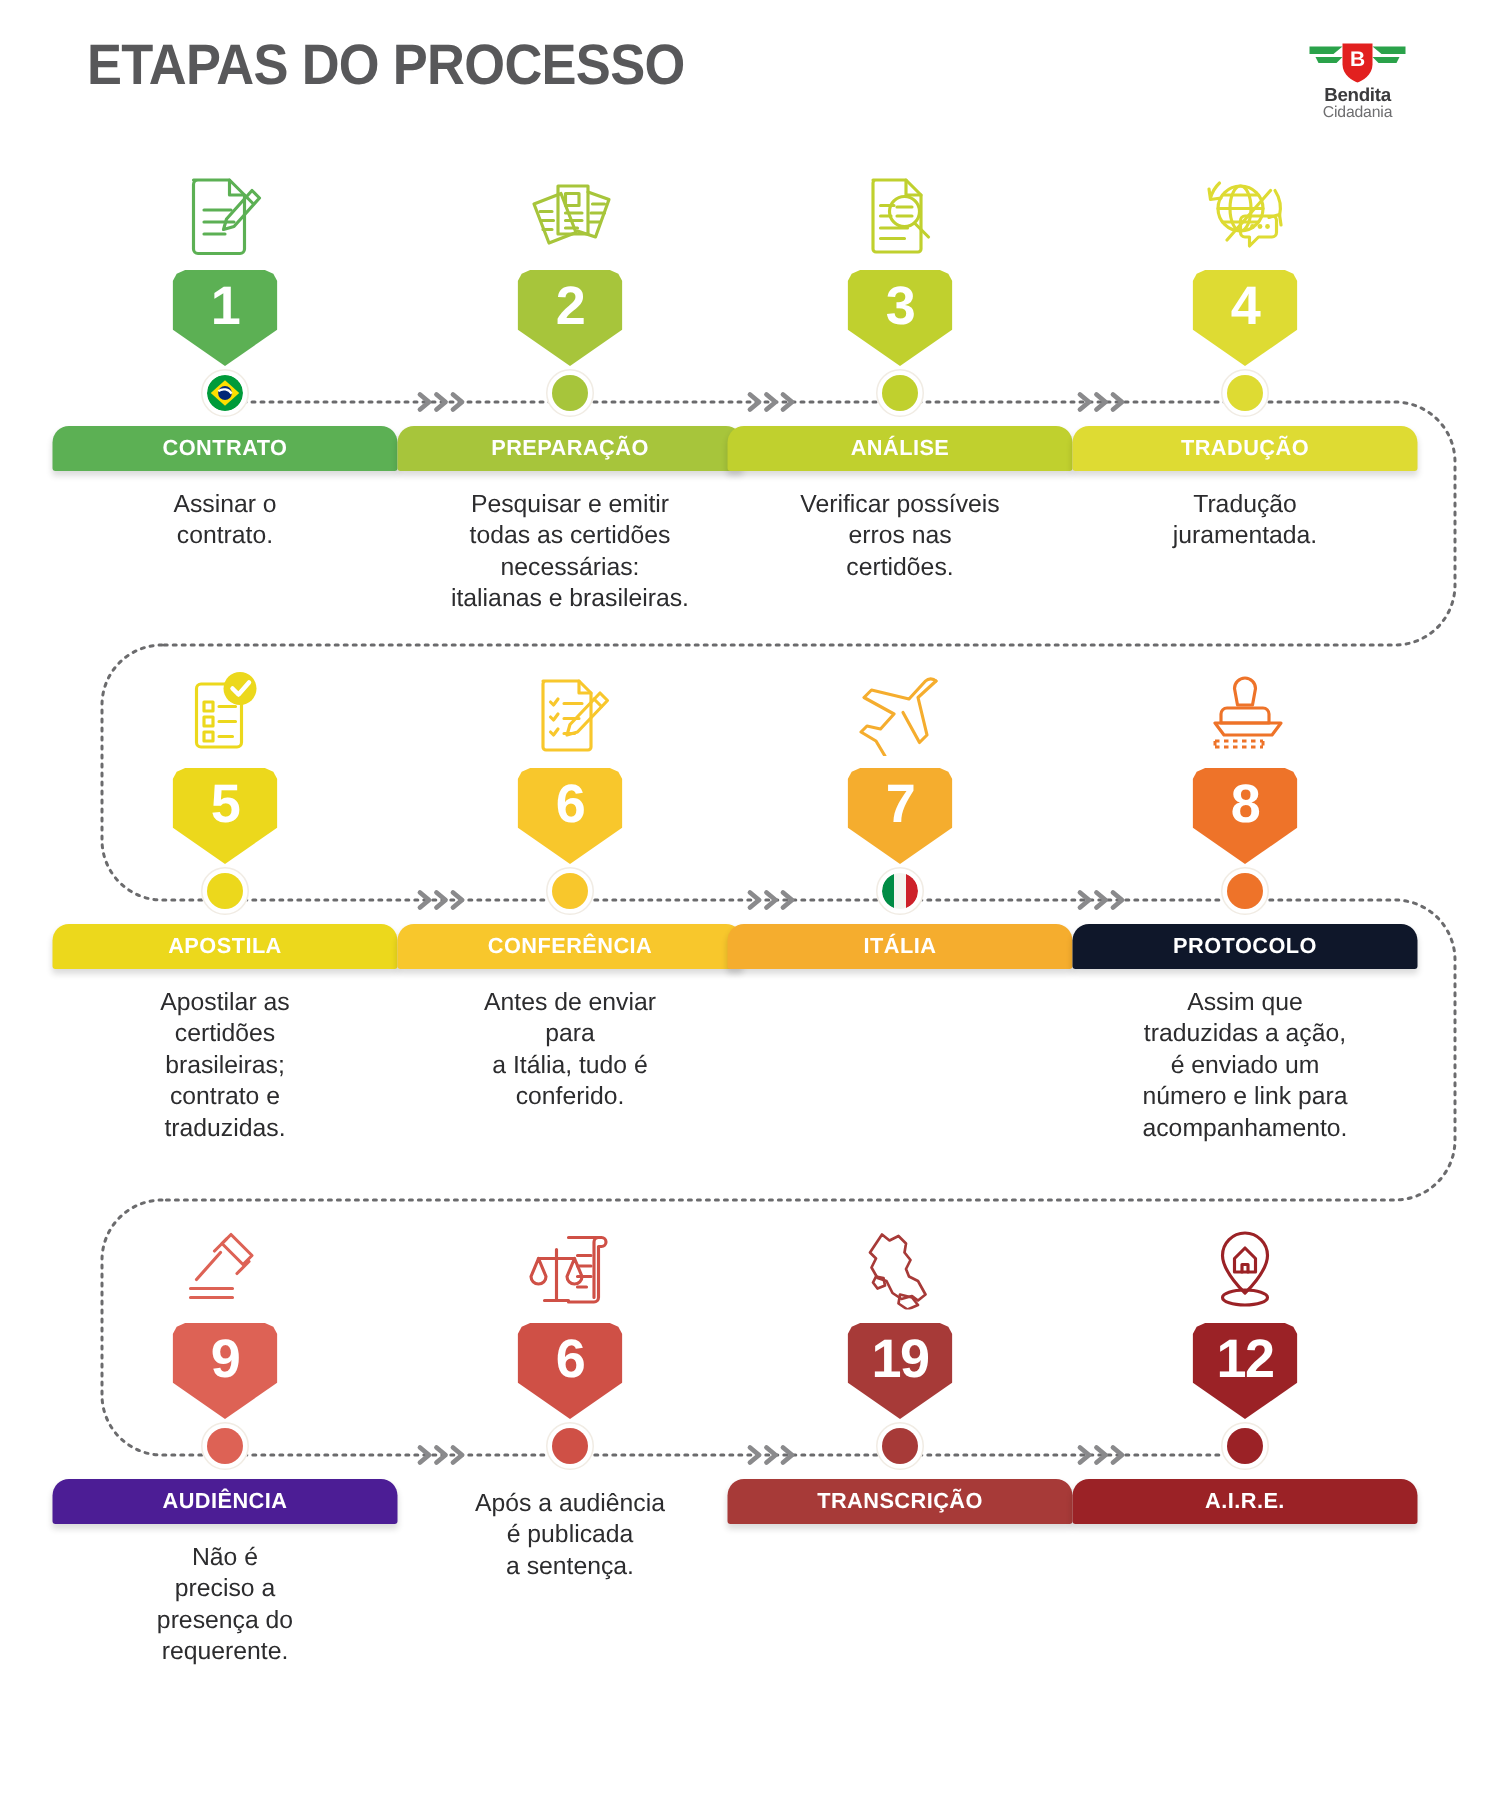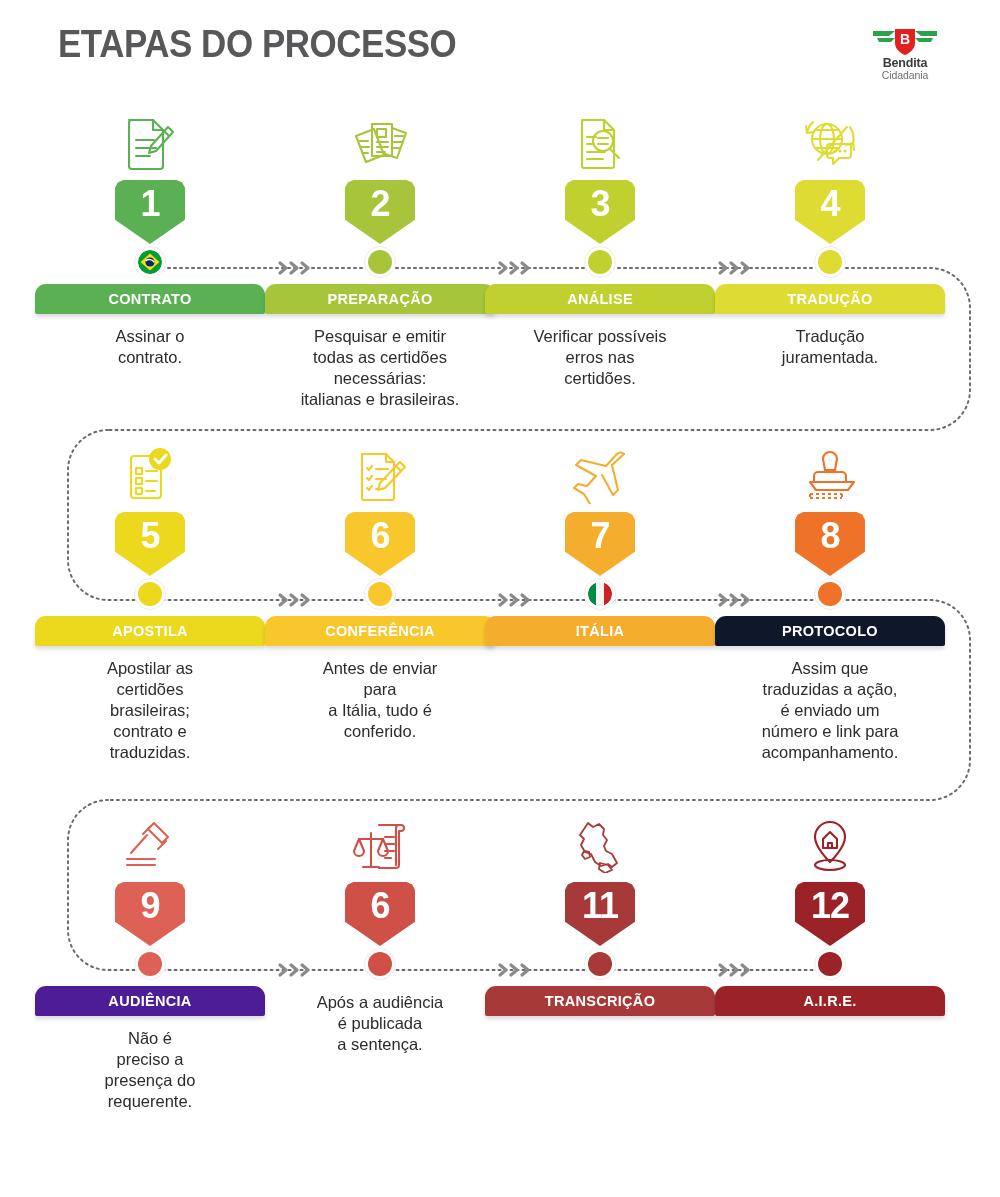--- a/index.html
+++ b/index.html
@@ -474,21 +474,21 @@
         <div class="step" style="left: 485px;">
           <div class="step-inner">
             <div class="icon-wrap">
               <svg width="52" height="56" viewBox="0 0 52 56">
                 <path fill="none" stroke="#a73a38" stroke-width="1.8" stroke-linejoin="round" d="M14 6 l5 4 6 -3 5 5 -1 6 4 5 -3 6 2 5 6 3 5 9 -5 4 -4 -3 -7 2 -6 -4 -4 -8 -6 -2 -4 -7 3 -6 -4 -4 z"></path>
                 <path fill="none" stroke="#a73a38" stroke-width="1.8" stroke-linejoin="round" d="M10 34 l5 1 1 5 -5 2 -3 -4 z"></path>
                 <path fill="none" stroke="#a73a38" stroke-width="1.8" stroke-linejoin="round" d="M26 46 l8 2 4 5 -7 3 -6 -4 z"></path>
               </svg>
             </div>
             <div class="badge" style="background:#a73a38">
-              <span class="badge-num">11</span>
+              <span class="badge-num">19</span>
             </div>
             <div class="node">
               <span class="node-ring"></span>
               <span class="node-dot" style="background:#a73a38"></span>
             </div>
             <div class="pill" style="background:#a73a38">
               <span>TRANSCRIÇÃO</span>
             </div>
           </div>
         </div>

